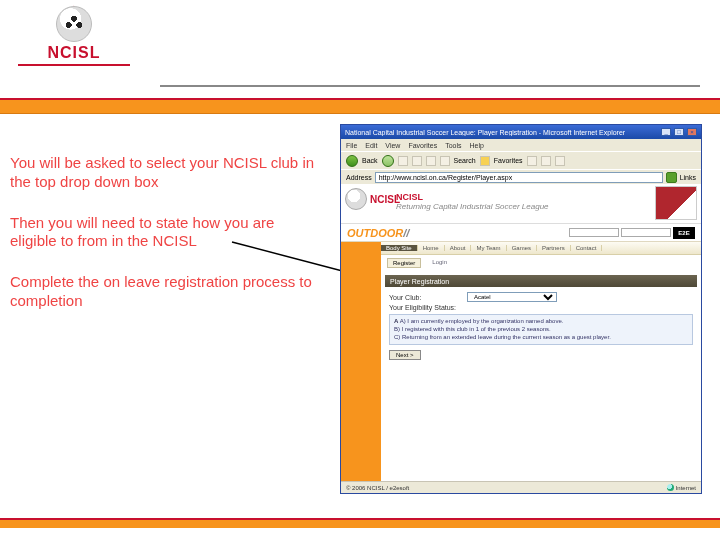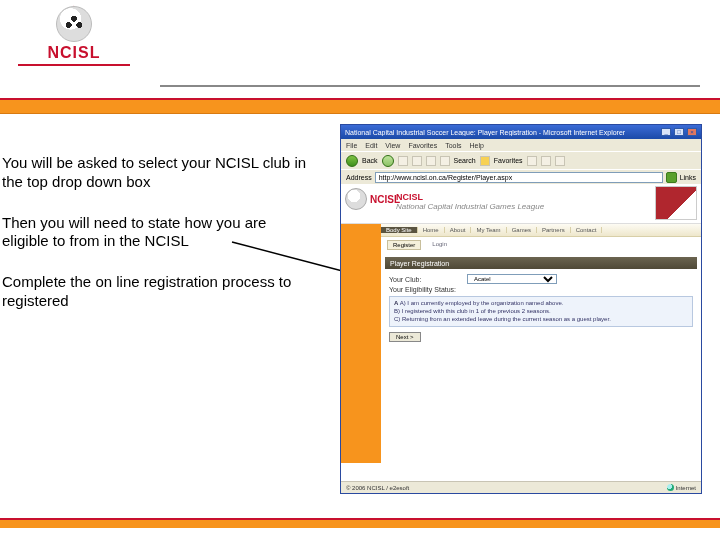--- a/index.html
+++ b/index.html
@@ -15,21 +15,21 @@
   .maple { position:absolute; top:-4px; left:50%; transform:translateX(-50%); color:#c8102e; font-size:16px; }
   .logo-text { font-weight: bold; color: #c8102e; font-size: 16px; letter-spacing: 1px; text-align:center; margin-top:2px; }
   .logo-underline { width: 112px; height: 2px; background: #c8102e; margin-top: 2px; }
 
   .title { position: absolute; left: 160px; top: 48px; font-size: 26px; color: #222; }
   .title-underline { position: absolute; left: 160px; top: 85px; width: 540px; height: 2px; background: #888; }
 
   .orange-bar { height: 16px; background: #f7941d; border-top: 2px solid #c8102e; border-bottom: 1px solid #d87a10; }
 
   .content { position: relative; height: 400px; }
-  .left-col { position: absolute; left: 2px; top: 40px; width: 310px; font-size: 15px; line-height: 1.25; color: #000000; }
+  .left-col { position: absolute; left: 10px; top: 40px; width: 310px; font-size: 15px; line-height: 1.25; color: #ef4444; }
   .left-col p { margin-bottom: 22px; }
 
   
   .browser { position: absolute; right: 18px; top: 10px; width: 362px; height: 370px; border: 1px solid #2a4aa0; background: #fff; font-size: 7px; }
   .titlebar { height: 14px; background: linear-gradient(#3b6bd6, #1b4aa8); color: #fff; display: flex; align-items: center; padding: 0 4px; justify-content: space-between; }
   .titlebar .winbtns span { display:inline-block; width:10px; height:8px; background:#d8e3f8; margin-left:1px; border:1px solid #305aa8; font-size:6px; line-height:6px; text-align:center; color:#1b4aa8;}
   .menubar { height: 12px; background: #ece9d8; display: flex; gap: 8px; padding: 0 5px; align-items: center; color: #333; }
   .toolbar { height: 18px; background: #ece9d8; display: flex; align-items: center; gap: 4px; padding: 0 5px; border-top:1px solid #fff; }
   .tb-btn { width: 12px; height: 12px; border-radius: 50%; background: linear-gradient(#7fc243,#3e8f1d); border:1px solid #2f6f14; display:inline-block;}
   .tb-ico { width:10px; height:10px; background:#f4f0e4; border:1px solid #c8c4b4; display:inline-block;}
@@ -90,21 +90,21 @@
   </div>
   <div class="title-underline"></div>
 </div>
 
 <div class="orange-bar"></div>
 
 <div class="content">
   <div class="left-col">
     <p>You will be asked to select your NCISL club in the top drop down box</p>
     <p>Then you will need to state how you are eligible to from in the NCISL</p>
-    <p>Complete the on line registration process to registered</p>
+    <p>Complete the on leave registration process to completion</p>
   </div>
 
   <svg class="arrow-svg">
     <defs>
         <marker id="ah" markerWidth="8" markerHeight="8" refX="6" refY="3" orient="auto">
           <path d="M0,0 L7,3 L0,6 Z" fill="#000"></path>
         </marker>
       </defs>
     <line x1="0" y1="0" x2="198" y2="52" stroke="#000" stroke-width="1.5" marker-end="url(#ah)"></line>
   </svg>
@@ -153,23 +153,31 @@
     <div class="page">
       <div class="page-top">
         <div class="ncisl-logo">
           <div class="mini-ball"></div>
           <div>
             <div class="ncisl-text">NCISL</div>
           </div>
         </div>
         <div class="league-banner">
           <b>NCISL</b><br>
-          <span>National Capital Industrial Games League</span>
+          <span>Returning Capital Industrial Soccer League</span>
         </div>
         <div class="player-img"></div>
+      </div>
+      <div class="sub-banner">
+        <span class="outdoor"><b>OUTDOOR</b><span>//</span></span>
+        <span class="search">
+          <input style="">
+          <input style="">
+          <span class="eze">E2E</span>
+        </span>
       </div>
       <div class="page-body">
         <div class="sideorange"></div>
         <div class="main">
           <div class="mtabs">
             <span class="active">Body Site</span>
             <span>Home</span>
             <span>About</span>
             <span>My Team</span>
             <span>Games</span>

